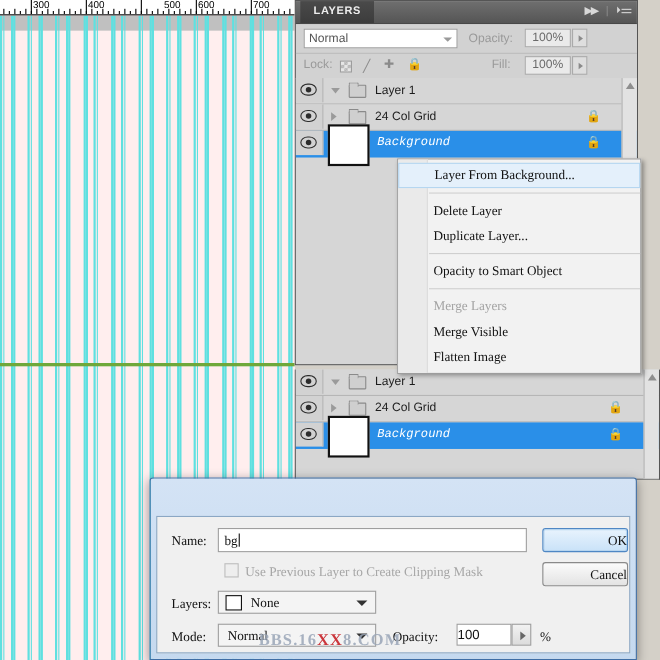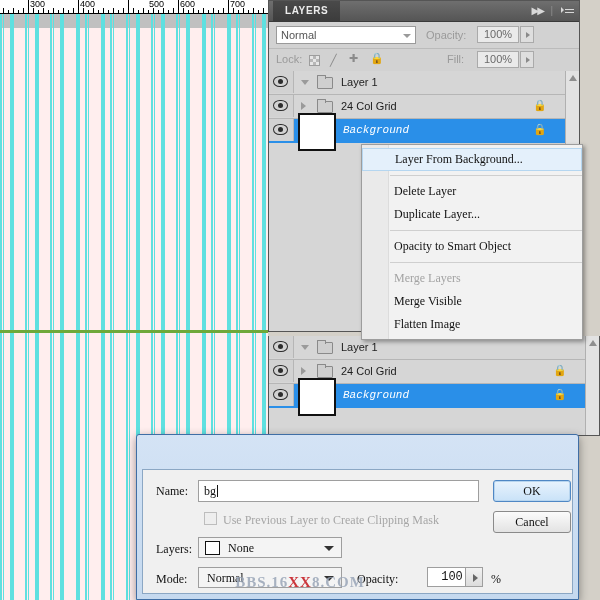--- a/index.html
+++ b/index.html
@@ -100,31 +100,31 @@
     background:linear-gradient(180deg,#e9897e 0%,#d1493c 45%,#b8251a 55%,#e06558 100%);
     border:1px solid #fff;box-sizing:border-box;box-shadow:0 0 0 1px #8c2018;}
   .dlg-close span{position:absolute;left:0;right:0;top:1px;text-align:center;color:#fff;font-size:12px;font-weight:bold;
     text-shadow:0 1px 1px rgba(0,0,0,.5);}
   .dlg-body{position:absolute;left:5px;right:5px;top:34px;bottom:5px;background:#f0f0f0;border:1px solid #8ba7c4;box-sizing:border-box;}
   .dlg-lbl{position:absolute;font-size:12px;color:#111;font-family:"Liberation Serif",serif;}
   .dlg-input{position:absolute;background:#fff;border:1px solid #9e9e9e;box-sizing:border-box;}
   .dlg-input .val{position:absolute;left:5px;top:3px;font-size:12px;color:#111;font-family:"Liberation Serif",serif;}
   .caret{display:inline-block;width:1px;height:12px;background:#111;vertical-align:-2px;margin-left:1px;}
   .dlg-btn{position:absolute;height:22px;border:1px solid #8a8a8a;box-sizing:border-box;border-radius:3px;
-    background:linear-gradient(180deg,#fbfbfb,#e3e3e3);text-align:center;font-size:12px;color:#111;
+    background:linear-gradient(180deg,#fbfbfb,#e3e3e3);text-align:right;font-size:12px;color:#111;
     line-height:20px;font-family:"Liberation Serif",serif;}
   .dlg-btn.primary{border:1px solid #4f87c4;background:linear-gradient(180deg,#e8f3fd,#c9e2f8);box-shadow:0 0 0 1px #b7d5ef inset;}
   .dlg-select{position:absolute;height:21px;background:#f4f4f4;border:1px solid #9e9e9e;box-sizing:border-box;}
   .dlg-select .sv{position:absolute;left:8px;top:3px;font-size:12px;color:#111;font-family:"Liberation Serif",serif;}
   .dlg-select .sa{position:absolute;right:7px;top:8px;width:0;height:0;border-left:5px solid transparent;border-right:5px solid transparent;border-top:5px solid #333;}
   .swatch{position:absolute;width:15px;height:14px;background:#fff;border:1.5px solid #111;box-sizing:border-box;}
   .cbox{position:absolute;width:13px;height:13px;background:#eee;border:1px solid #bdbdbd;box-sizing:border-box;}
   .dim{color:#a6a6a6;}
   .numfield{position:absolute;height:20px;background:#fff;border:1px solid #9e9e9e;box-sizing:border-box;
-    font-size:12px;color:#111;text-align:center;line-height:18px;font-family:Liberation Mono, monospace;margin-left:12px;}
+    font-size:12px;color:#111;line-height:18px;font-family:Liberation Sans, sans-serif;}
   .numstep{position:absolute;width:18px;height:20px;background:linear-gradient(180deg,#f2f2f2,#dcdcdc);border:1px solid #9e9e9e;box-sizing:border-box;}
   .numstep:after{content:"";position:absolute;left:7px;top:6px;width:0;height:0;border-top:4px solid transparent;border-bottom:4px solid transparent;border-left:5px solid #666;}
 
   
   .wm{position:absolute;left:0;right:0;text-align:center;font-family:"Liberation Serif",serif;
     font-size:15px;letter-spacing:1px;font-weight:bold;color:#9aa6b8;opacity:.85;}
   .wm .red{color:#c4161c;}
 </style>
 </head>
 <body>

